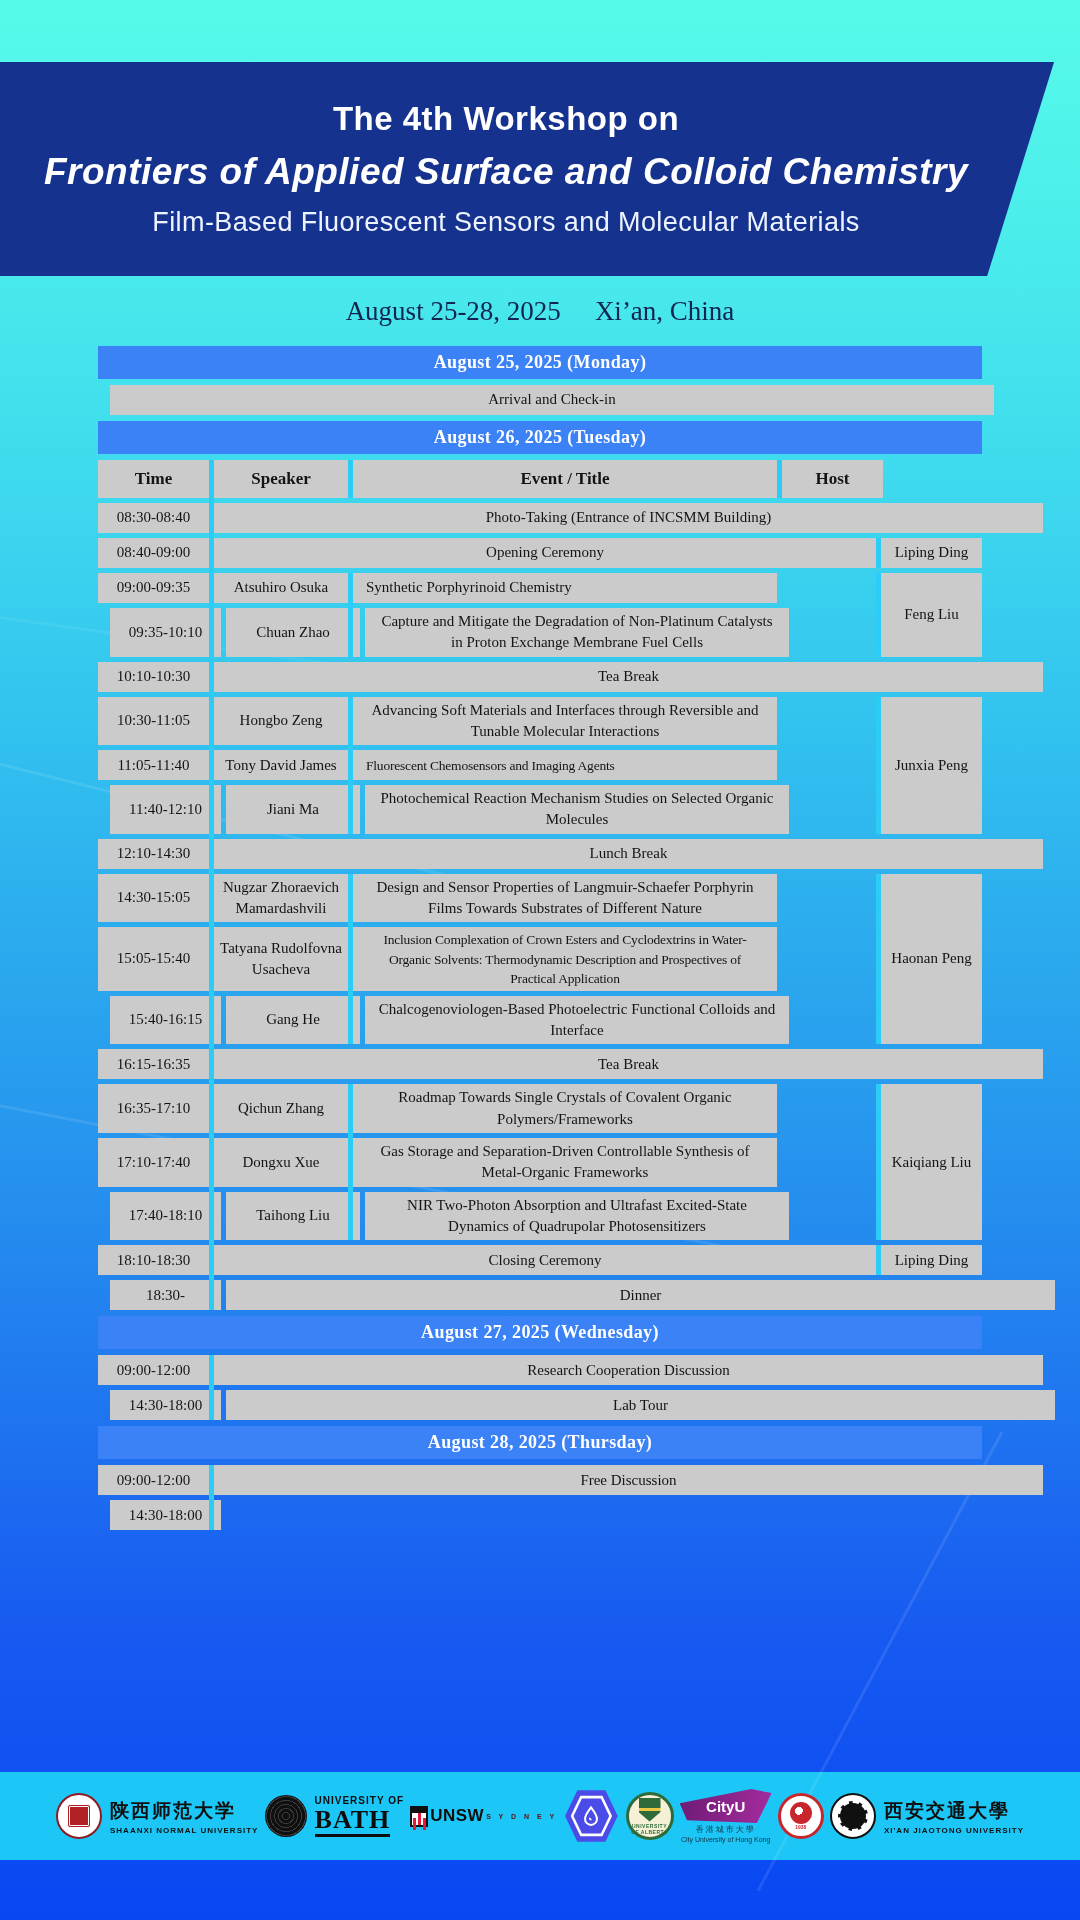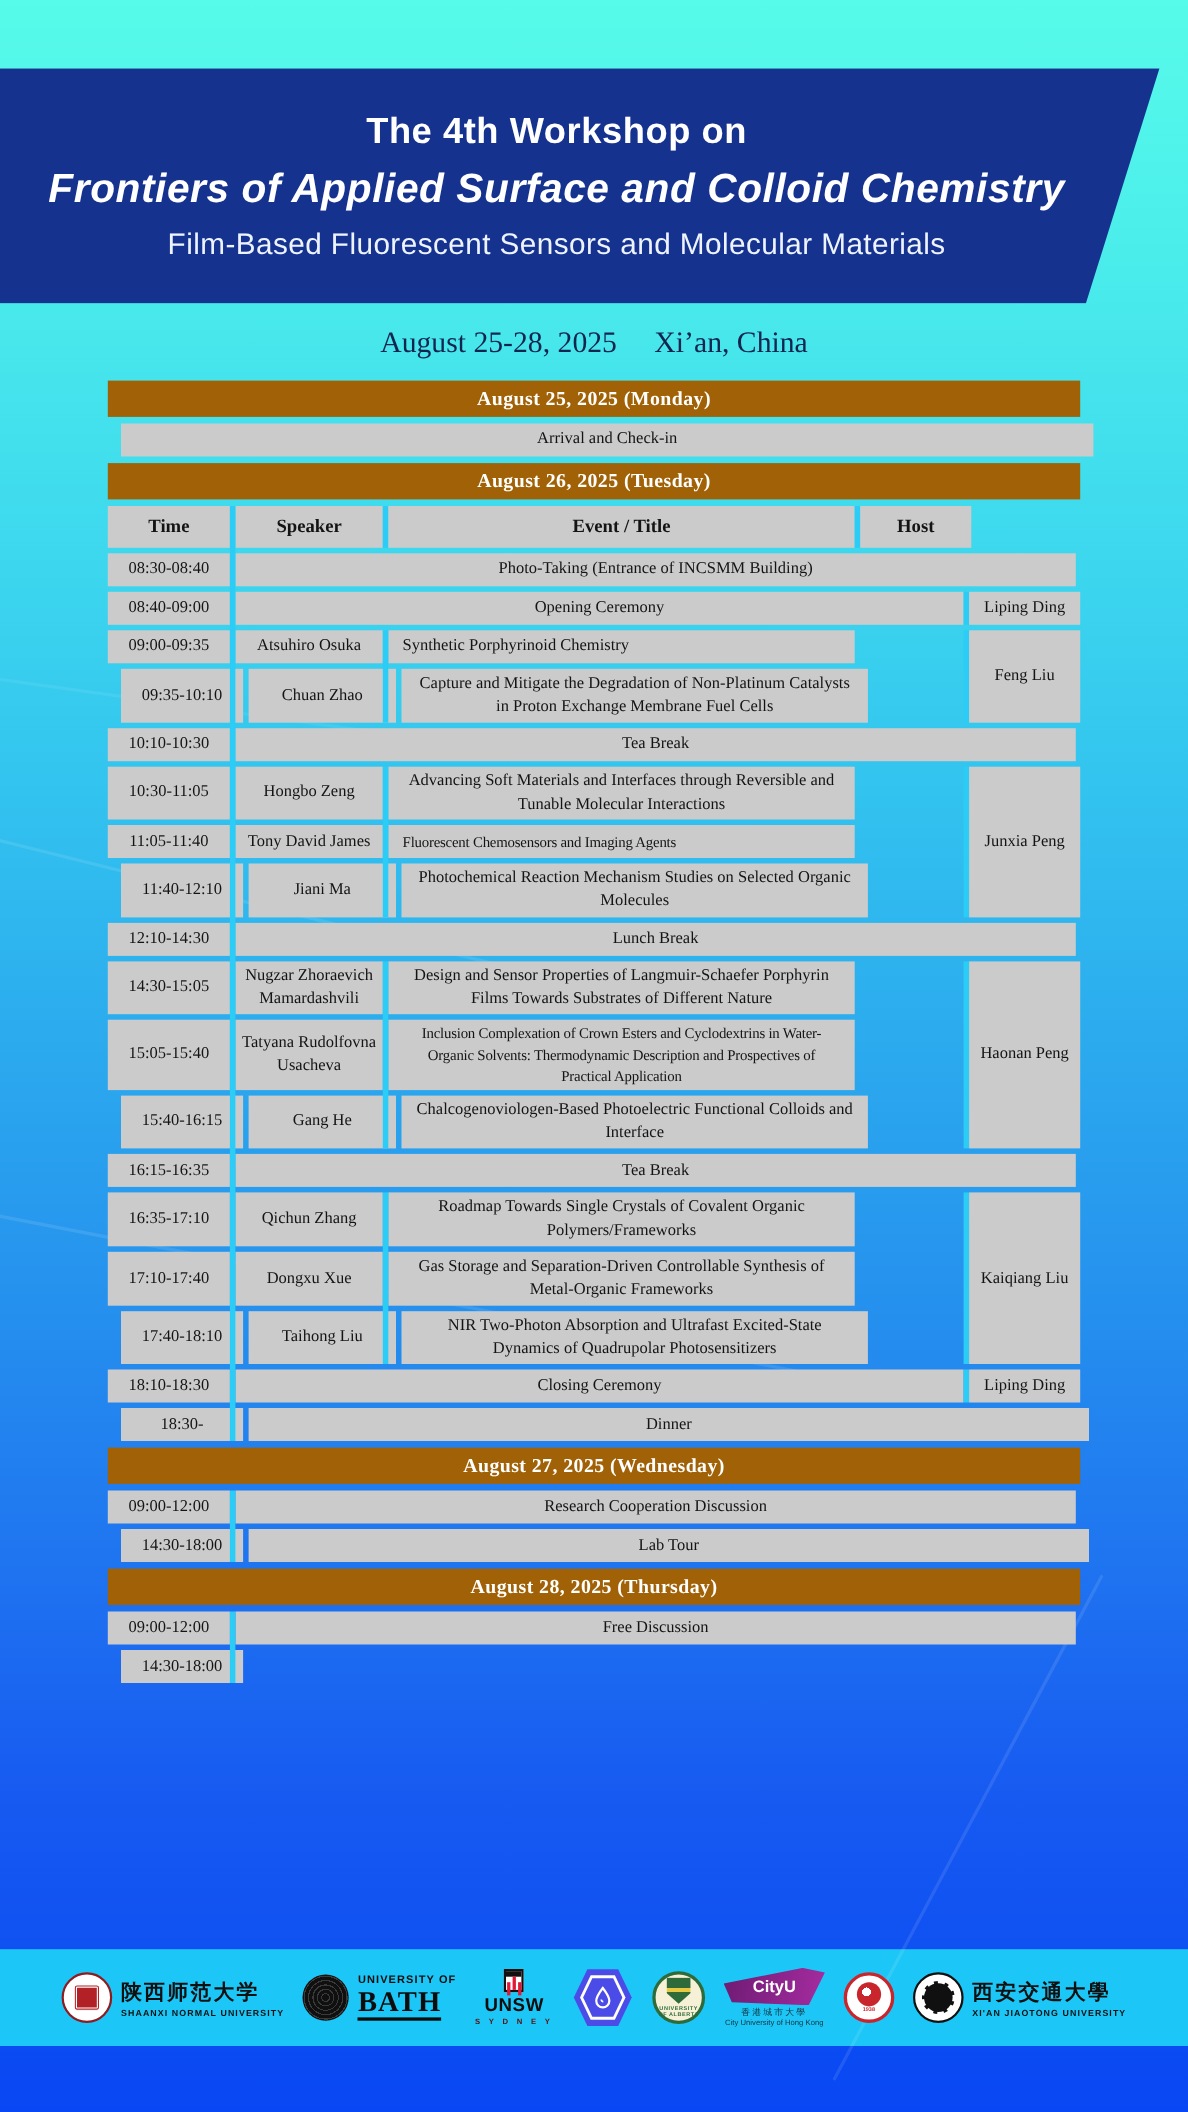--- a/index.html
+++ b/index.html
@@ -32,37 +32,37 @@
   .banner .l1 { font-size:33px; font-weight:bold; letter-spacing:.5px; }
   .banner .l2 { font-size:37px; font-weight:bold; font-style:italic; margin-top:13px; letter-spacing:.5px; }
   .banner .l3 { font-size:27px; font-weight:400; margin-top:14px; color:#EDF4FF; letter-spacing:.4px; }
 
   
   .dateline { height:70px; display:flex; align-items:center; justify-content:center; gap:34px;
     color:#12254F; font-size:27px; }
 
   
   .table { width:884px; margin:0 auto; }
-  .bar { height:33px; background:#a16207; color:#fff; font-weight:bold; font-size:18px;
+  .bar { height:33px; background:#3b82f6; color:#fff; font-weight:bold; font-size:18px;
     letter-spacing:.4px; display:flex; align-items:center; justify-content:center; margin-bottom:6px; }
   .body { position:relative; margin-bottom:6px; }
   .strip { position:absolute; top:0; bottom:0; width:5px; background:#2BCDF6; z-index:1; }
   .strip-time { left:111px; } .strip-spk { left:250px; }
 
   .t-row { display:flex; margin-bottom:5px; }
   .t-row:last-child { margin-bottom:0;padding-left:12px; }
   .c { background:#CBCBCB; color:#141414; font-size:15px; line-height:1.42;
        display:flex; align-items:center; justify-content:center; text-align:center; padding:2px 6px; }
   .c.left { justify-content:flex-start; text-align:center; padding:3px 13px; }
   .w-time { width:111px; flex:none; }
   .w-speaker { width:134px; flex:none; }
   .w-event { width:424px; flex:none; }
   .w-host { width:101px; flex:none; }
   .w-mid { width:662px; flex:none; }
-  .w-span { width:764px; flex:none; }
+  .w-span { width:829px; flex:none; }
   .w-full { width:884px; flex:none; }
   .sp { width:5px; flex:none; }          
   .vd { width:5px; flex:none; background:#2BCDF6; }
   .h30 { min-height:30px; } .h33 { min-height:33px; } .h38 { min-height:38px; } .h46 { min-height:46px; }
   .colhead .c { font-weight:bold; font-size:17px; }
   .condensed { font-size:13.5px; letter-spacing:-.2px; }
   .group { display:flex; margin-bottom:5px; position:relative; }
   .group:last-child { margin-bottom:0; }
   .group-left { width:778px; flex:none; }
   .group .host-cell { flex:1; }
@@ -76,21 +76,21 @@
   .logo { display:flex; align-items:center; gap:8px; }
   .seal { border-radius:50%; flex:none; position:relative; }
   .snnu-seal { width:46px; height:46px; background:#fff; border:2px solid #8E1B20; display:flex; align-items:center; justify-content:center; }
   .snnu-seal .inner { width:24px; height:24px; background:#B22126; border-radius:3px; border:3px double #fff; }
   .zh { font-size:19px; font-weight:bold; color:#101010; font-family:"Liberation Serif",serif; letter-spacing:2px; }
   .en-small { font-size:8px; font-weight:bold; color:#101010; letter-spacing:1px; margin-top:2px; }
   .bath-seal { width:42px; height:42px; background:repeating-radial-gradient(circle at 50% 50%, #101010 0 3px, #3a3a3a 3px 4px); }
   .bath-text .t { font-size:10px; font-weight:bold; color:#0d0d0d; letter-spacing:1px; }
   .bath-text .b { font-size:26px; font-weight:bold; color:#0d0d0d; font-family:"Liberation Serif",serif;
     border-bottom:3px solid #0d0d0d; line-height:1.05; letter-spacing:1px; }
-  .unsw { flex-direction:column; gap:2px; }
+  .unsw { flex-direction:row; gap:2px; }
   .unsw-shield { width:18px; height:21px; background:#fff; border:2px solid #101010; position:relative; }
   .unsw-shield:before { content:""; position:absolute; left:0; top:0; right:0; height:5px; background:#101010; }
   .unsw-shield:after { content:""; position:absolute; left:6px; top:5px; width:3px; bottom:0; background:#E31837;
     box-shadow:-5px 5px 0 0 #E31837, 5px 5px 0 0 #E31837; }
   .unsw-name { font-size:17px; font-weight:bold; color:#0d0d0d; letter-spacing:.5px; }
   .unsw-city { font-size:7px; font-weight:bold; color:#5a1010; letter-spacing:3px; }
   .hex, .hex-in, .hex-core { clip-path:polygon(25% 4%, 75% 4%, 97% 50%, 75% 96%, 25% 96%, 3% 50%); }
   .hex { width:56px; height:56px; background:#4B4BE8; display:flex; align-items:center; justify-content:center; }
   .hex-in { width:44px; height:44px; background:#fff; display:flex; align-items:center; justify-content:center; }
   .hex-core { width:38px; height:38px; background:#4B4BE8; display:flex; align-items:center; justify-content:center; }

